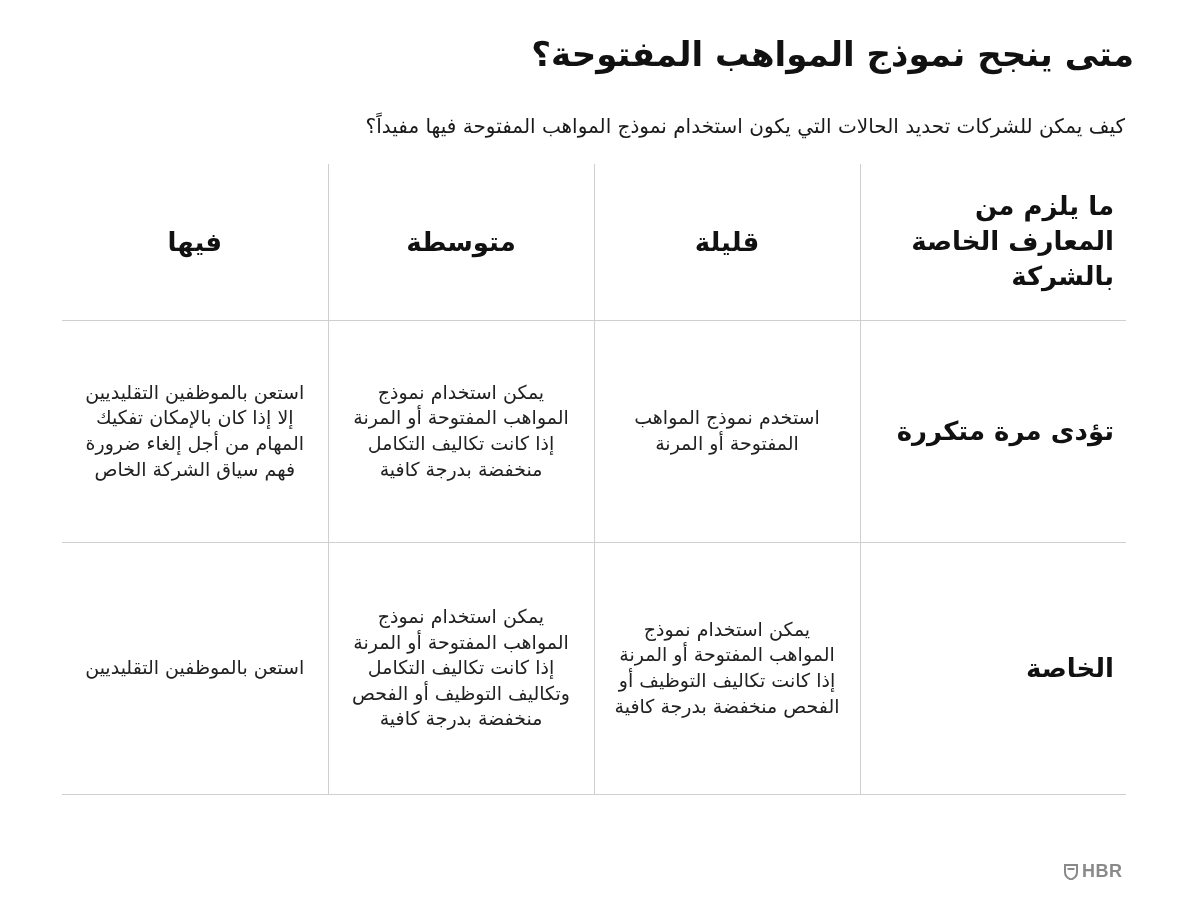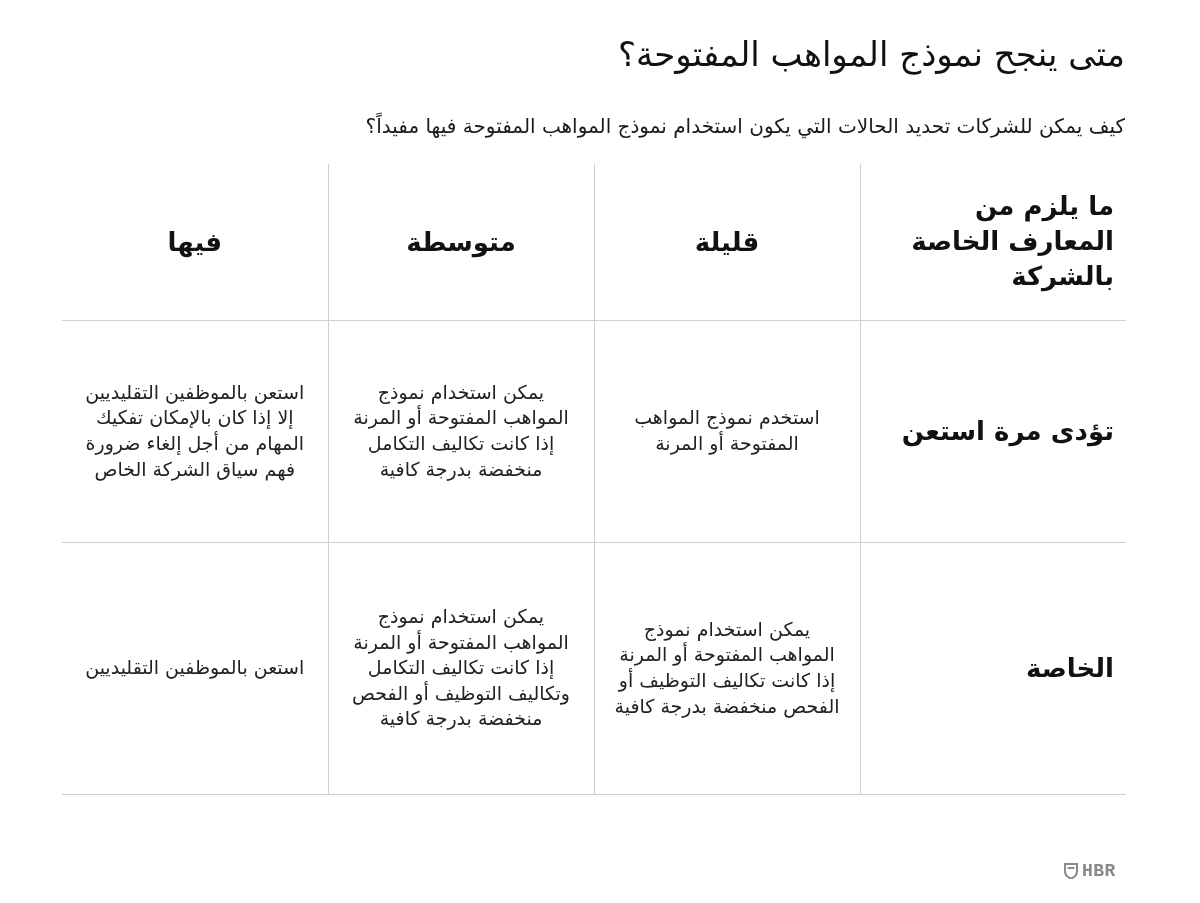--- a/index.html
+++ b/index.html
@@ -11,24 +11,24 @@
       width: 1200px;
       height: 903px;
       position: relative;
       overflow: hidden;
       font-family: "DejaVu Sans", sans-serif;
       color: #1a1a1a;
       direction: rtl;
     }
     .title {
       position: absolute;
-      right: 75px;
+      right: 66px;
       top: 34px;
       font-size: 34px;
-      font-weight: normal;
+      font-weight: bold;
       margin: 0;
       line-height: 1.2;
       color: #111;
     }
     .subtitle {
       position: absolute;
       right: 75px;
       top: 114px;
       font-size: 20px;
       margin: 0;
@@ -93,21 +93,21 @@
       left: 1064px;
       top: 861px;
       display: flex;
       align-items: center;
       gap: 4px;
       direction: ltr;
       color: #8a8a8a;
     }
     .logo svg { display: block; }
     .logo-text {
-      font-family: Liberation Mono, monospace;
+      font-family: Liberation Sans, sans-serif;
       font-weight: bold;
       font-size: 18px;
       letter-spacing: 0.5px;
     }
   </style>
 </head>
 <body>
 
 <h1 class="title">متى ينجح نموذج المواهب المفتوحة؟</h1>
 <p class="subtitle">كيف يمكن للشركات تحديد الحالات التي يكون استخدام نموذج المواهب المفتوحة فيها مفيداً؟</p>
@@ -121,21 +121,21 @@
       <col class="c-data">
     </colgroup>
     <tbody>
         <tr class="head-row">
       <th class="corner-head">ما يلزم من المعارف الخاصة بالشركة</th>
       <th class="col-head">قليلة</th>
       <th class="col-head">متوسطة</th>
       <th class="col-head">فيها</th>
     </tr>
     <tr class="body-row-1">
-      <th class="row-head">تؤدى مرة استعن</th>
+      <th class="row-head">تؤدى مرة متكررة</th>
       <td class="cell">استخدم نموذج المواهب المفتوحة أو المرنة</td>
       <td class="cell">يمكن استخدام نموذج المواهب المفتوحة أو المرنة إذا كانت تكاليف التكامل منخفضة بدرجة كافية</td>
       <td class="cell">استعن بالموظفين التقليديين إلا إذا كان بالإمكان تفكيك المهام من أجل إلغاء ضرورة فهم سياق الشركة الخاص</td>
     </tr>
     <tr class="body-row-2">
       <th class="row-head">الخاصة</th>
       <td class="cell">يمكن استخدام نموذج المواهب المفتوحة أو المرنة إذا كانت تكاليف التوظيف أو الفحص منخفضة بدرجة كافية</td>
       <td class="cell">يمكن استخدام نموذج المواهب المفتوحة أو المرنة إذا كانت تكاليف التكامل وتكاليف التوظيف أو الفحص منخفضة بدرجة كافية</td>
       <td class="cell">استعن بالموظفين التقليديين</td>
     </tr>

